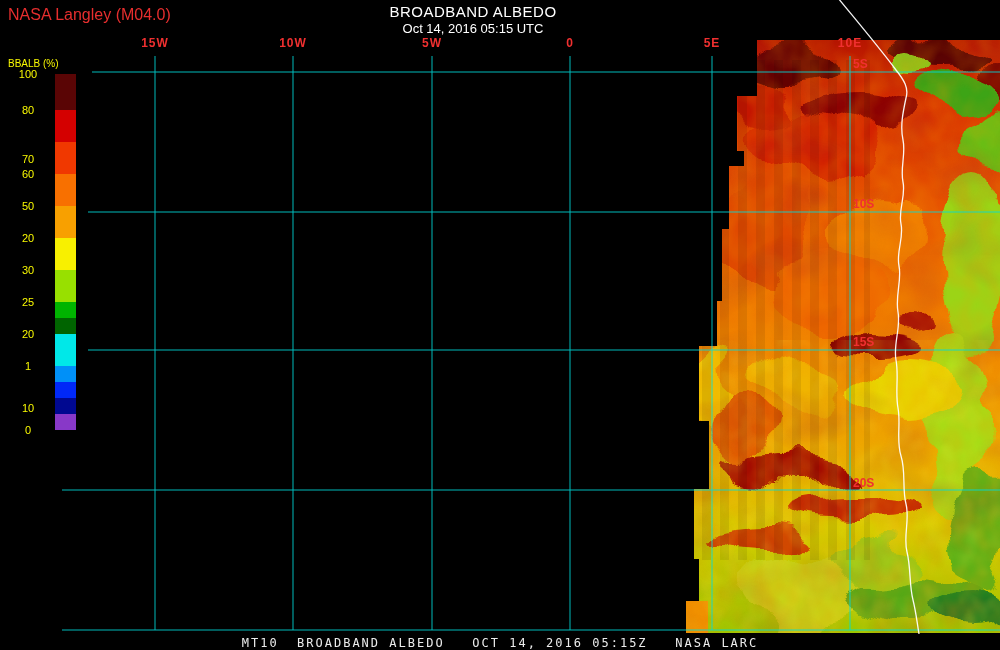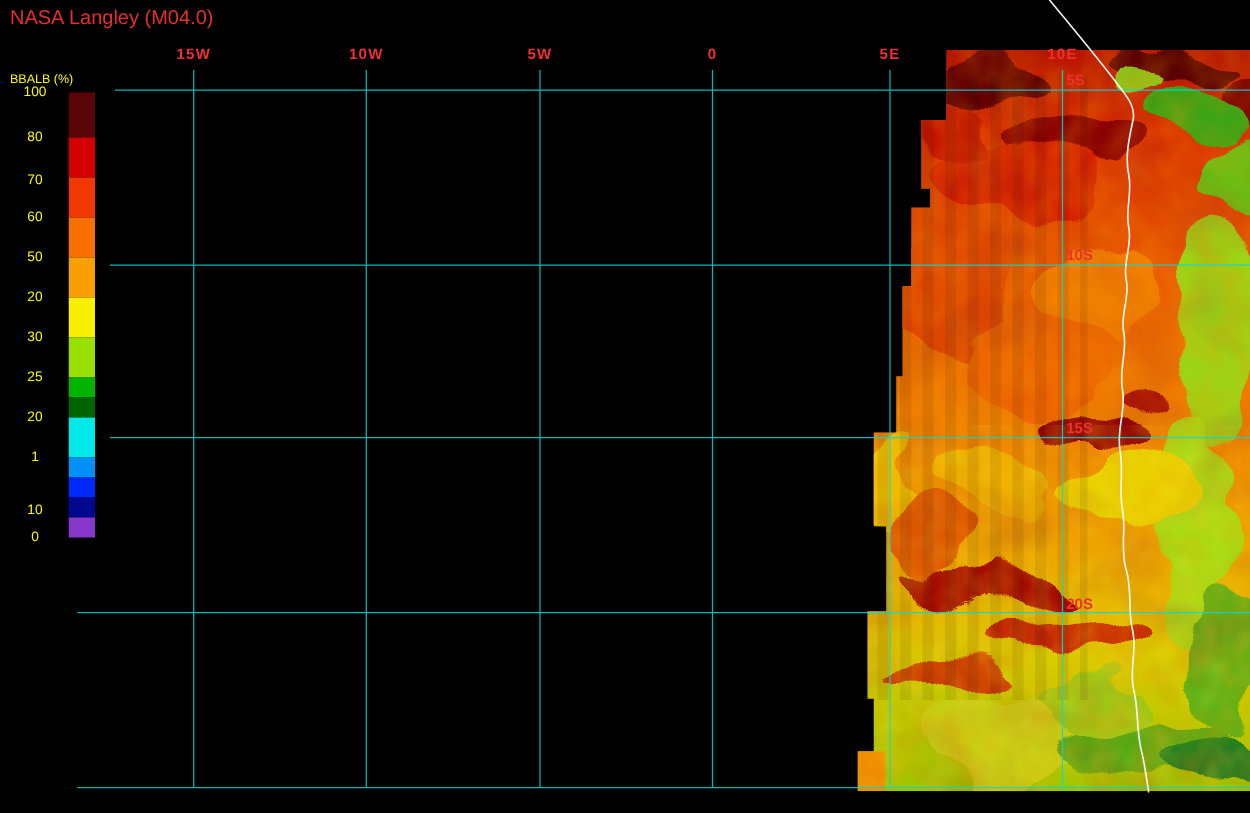--- a/index.html
+++ b/index.html
@@ -25,20 +25,24 @@
             color:#ececec; font-family:"DejaVu Sans Mono",monospace; font-size:12px;
             letter-spacing:2px; white-space:pre; }
 </style>
 </head>
 <body>
 
 <div class="stage">
 
   <div class="hdr-source">NASA Langley (M04.0)</div>
 
+  <div class="title-block">
+    <div class="title">BROADBAND ALBEDO</div>
+    <div class="subtitle">Oct 14, 2016 05:15 UTC</div>
+  </div>
 
   <div class="cb-label">BBALB (%)</div>
   <div class="cb-bar">
       <div style="height: 36px; background: rgb(90, 5, 5);"></div>
       <div style="height: 32px; background: rgb(212, 0, 0);"></div>
       <div style="height: 32px; background: rgb(240, 56, 0);"></div>
       <div style="height: 32px; background: rgb(248, 112, 0);"></div>
       <div style="height: 32px; background: rgb(248, 160, 0);"></div>
       <div style="height: 32px; background: rgb(248, 240, 0);"></div>
       <div style="height: 32px; background: rgb(152, 224, 0);"></div>
@@ -46,21 +50,21 @@
       <div style="height: 16px; background: rgb(0, 100, 0);"></div>
       <div style="height: 32px; background: rgb(0, 232, 232);"></div>
       <div style="height: 16px; background: rgb(0, 144, 248);"></div>
       <div style="height: 16px; background: rgb(0, 40, 248);"></div>
       <div style="height: 16px; background: rgb(0, 8, 144);"></div>
       <div style="height: 16px; background: rgb(136, 56, 200);"></div>
     </div>
   <div>
     <span class="cb-tick" style="top:74px">100</span>
     <span class="cb-tick" style="top:110px">80</span>
-    <span class="cb-tick" style="top:144px">70</span>
+    <span class="cb-tick" style="top:159px">70</span>
     <span class="cb-tick" style="top:174px">60</span>
     <span class="cb-tick" style="top:206px">50</span>
     <span class="cb-tick" style="top:238px">20</span>
     <span class="cb-tick" style="top:270px">30</span>
     <span class="cb-tick" style="top:302px">25</span>
     <span class="cb-tick" style="top:334px">20</span>
     <span class="cb-tick" style="top:366px">1</span>
     <span class="cb-tick" style="top:408px">10</span>
     <span class="cb-tick" style="top:430px">0</span>
   </div>
@@ -165,14 +169,15 @@
     </g>
 
     <g text-anchor="start">
       <text class="lat" x="853" y="68" fill="#f03030">5S</text>
       <text class="lat" x="853" y="208" fill="#f03030">10S</text>
       <text class="lat" x="853" y="346" fill="#f03030">15S</text>
       <text class="lat" x="853" y="487" fill="#f03030">20S</text>
     </g>
   </svg>
 
+  <div class="footer">MT10  BROADBAND ALBEDO   OCT 14, 2016 05:15Z   NASA LARC</div>
 
 </div>
 
 </body></html>

